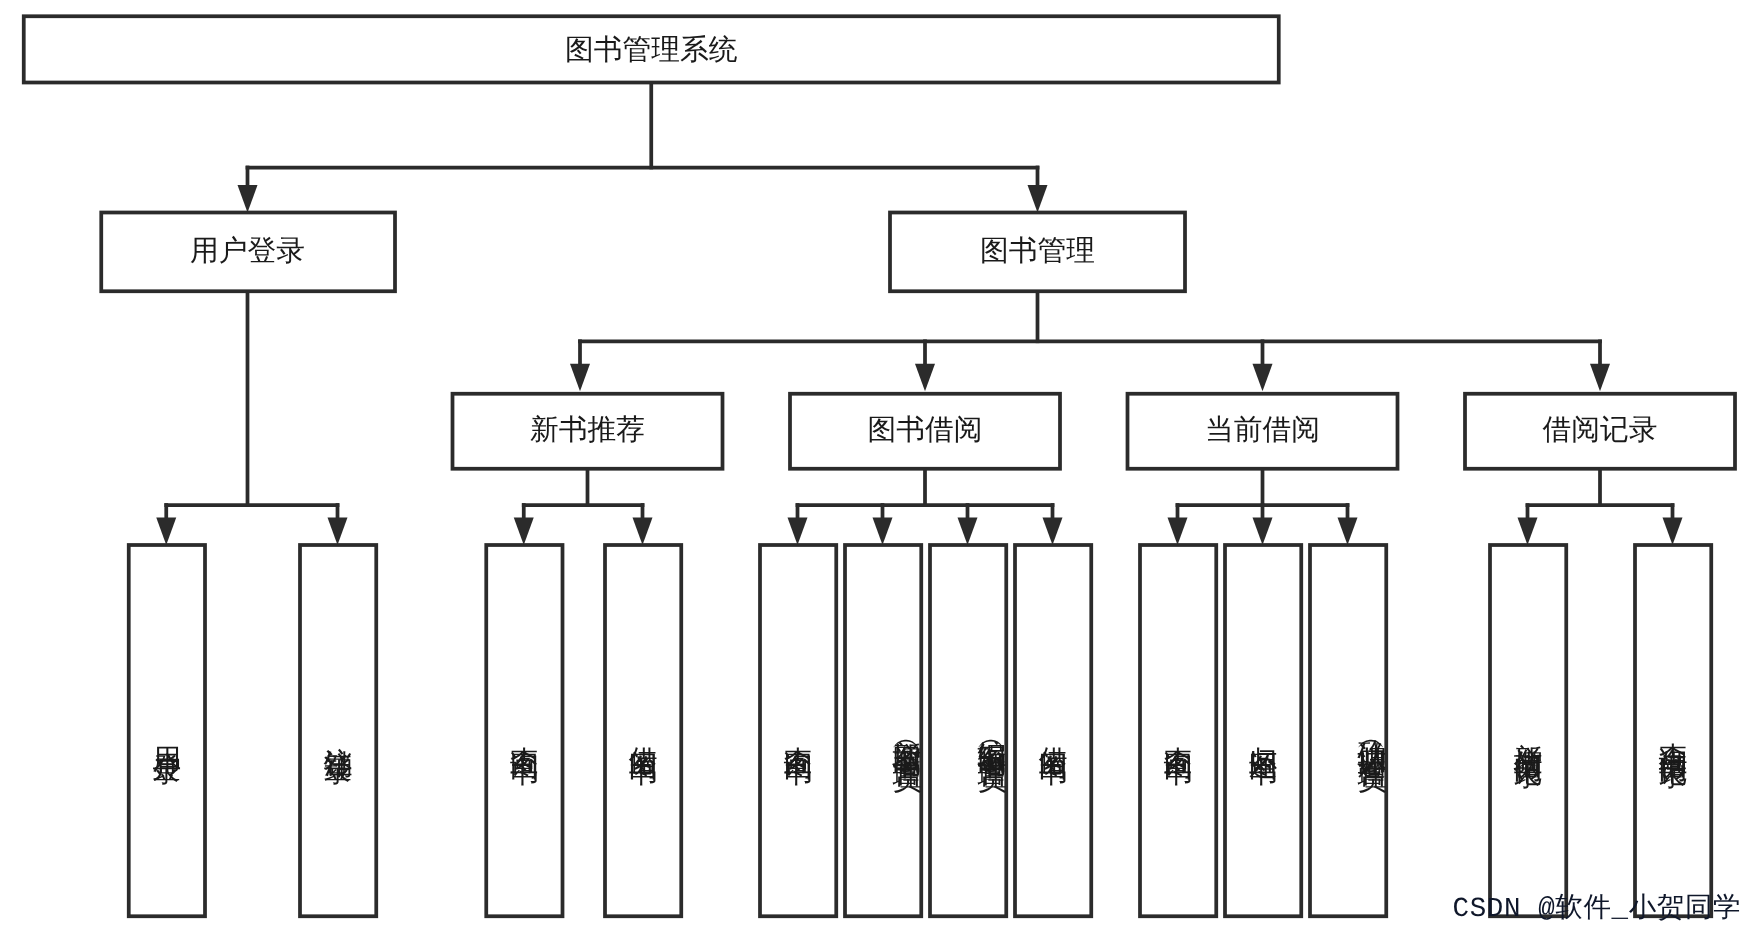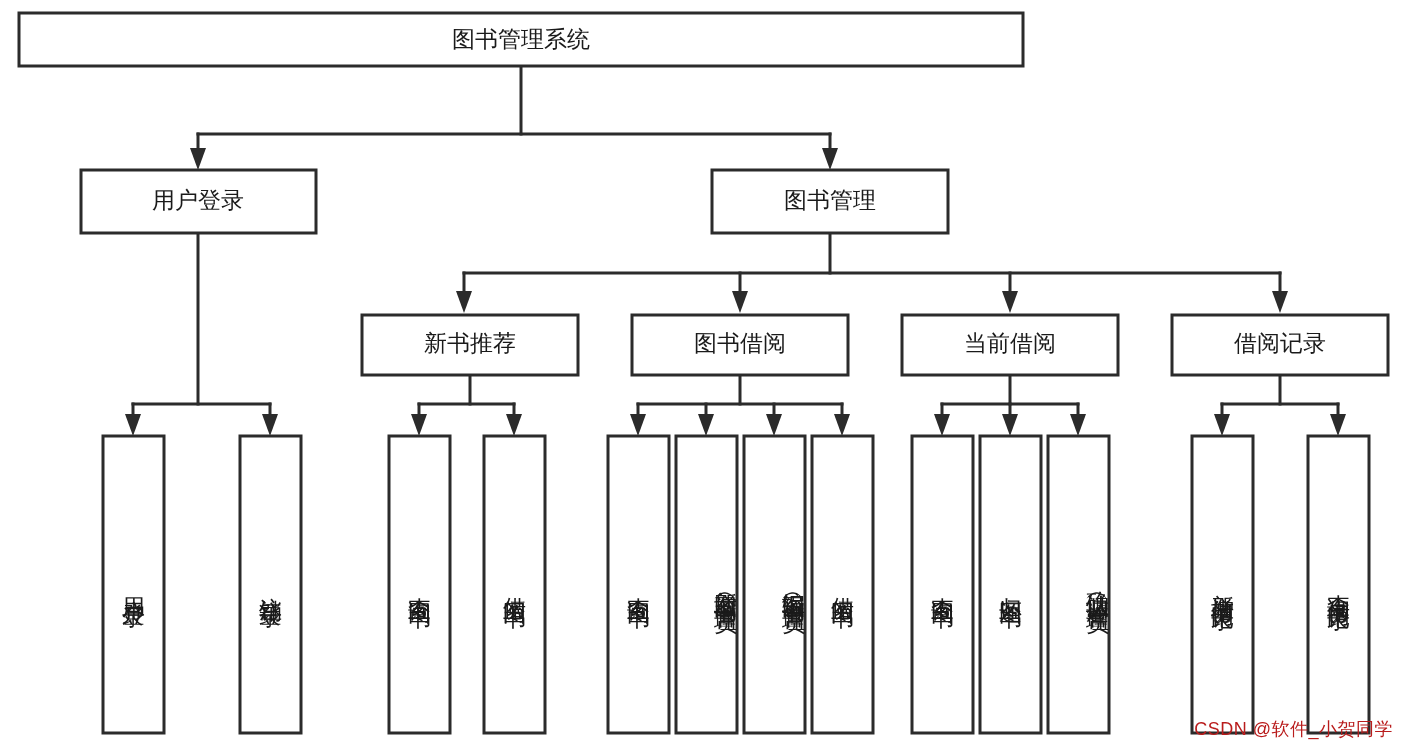--- a/index.html
+++ b/index.html
@@ -60,23 +60,23 @@
     color: #1a1a1a;
     letter-spacing: 3px;
     text-align: center;
     pointer-events: none;
     user-select: none;
   }
   .watermark {
     position: absolute;
     right: 12px;
     bottom: 6px;
-    font-family: Liberation Sans, sans-serif;
-    font-size: 18px;
-    color: #b91c1c;
+    font-family: Liberation Mono, monospace;
+    font-size: 22px;
+    color: #0f172a;
     letter-spacing: 0.5px;
     white-space: nowrap;
   }
 </style>
 </head>
 <body>
 
 <div id="diagram-root">
 
   <svg class="diagram-canvas" viewBox="0 0 1405 747">

